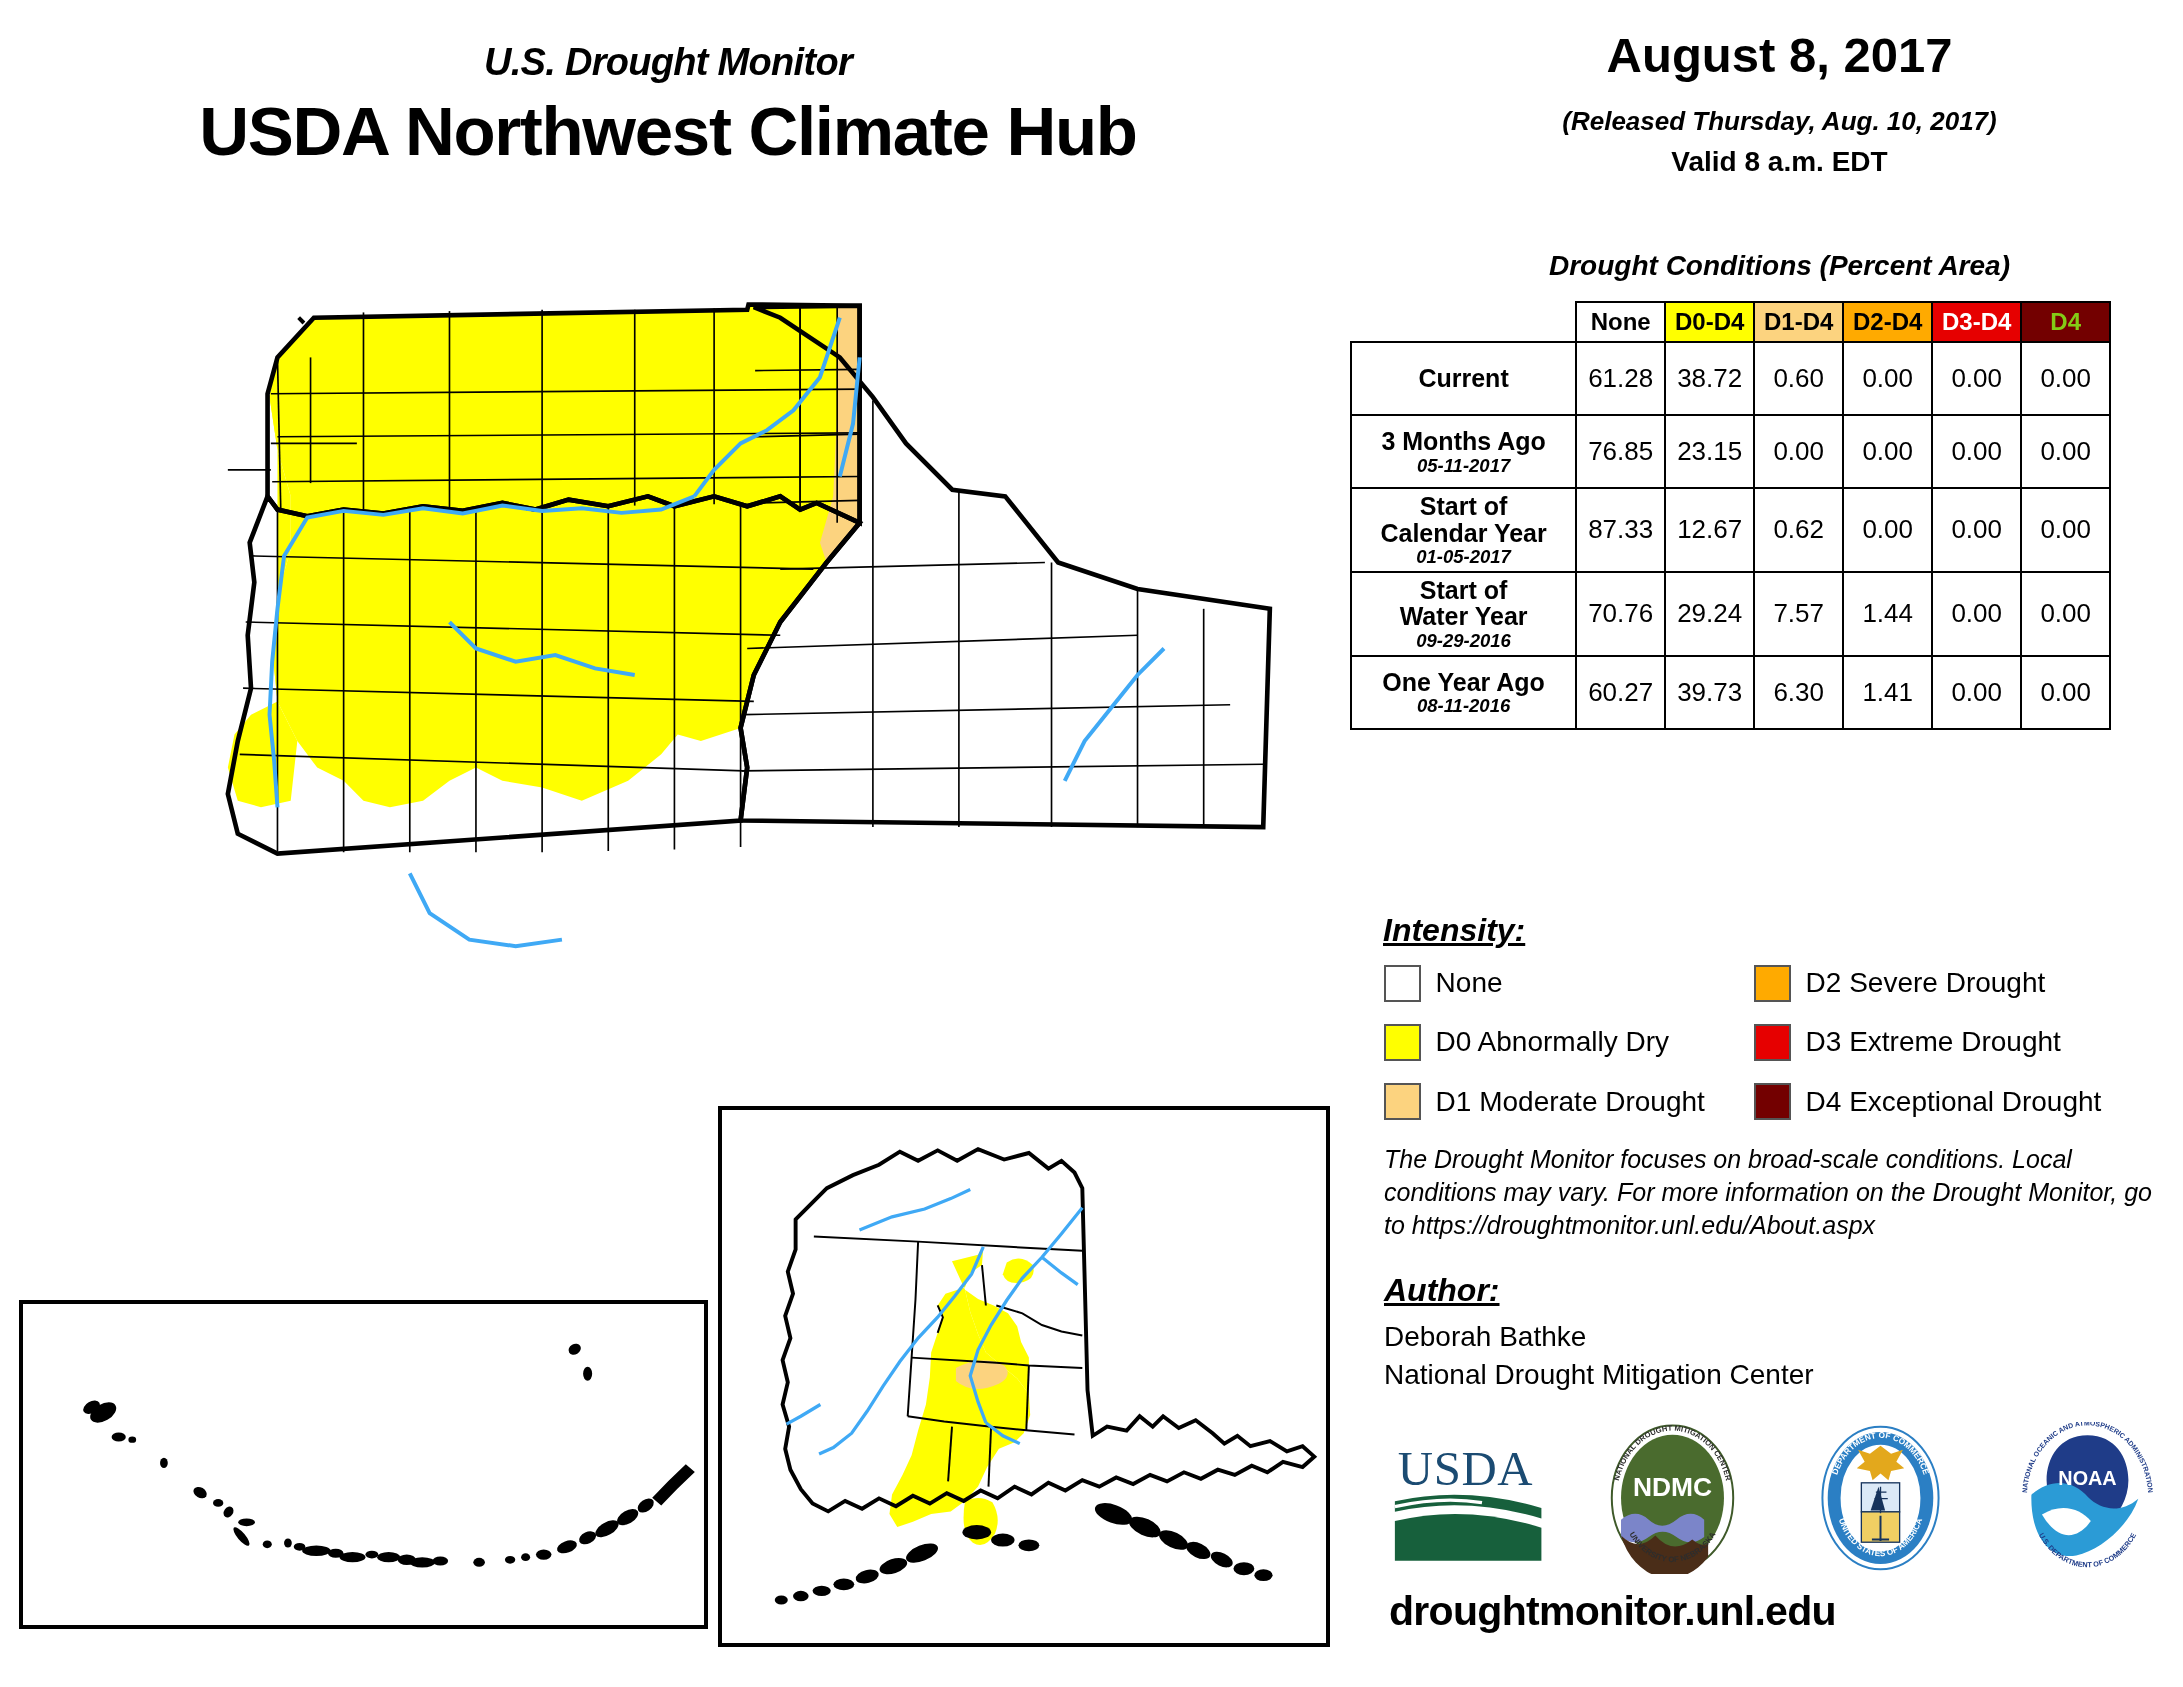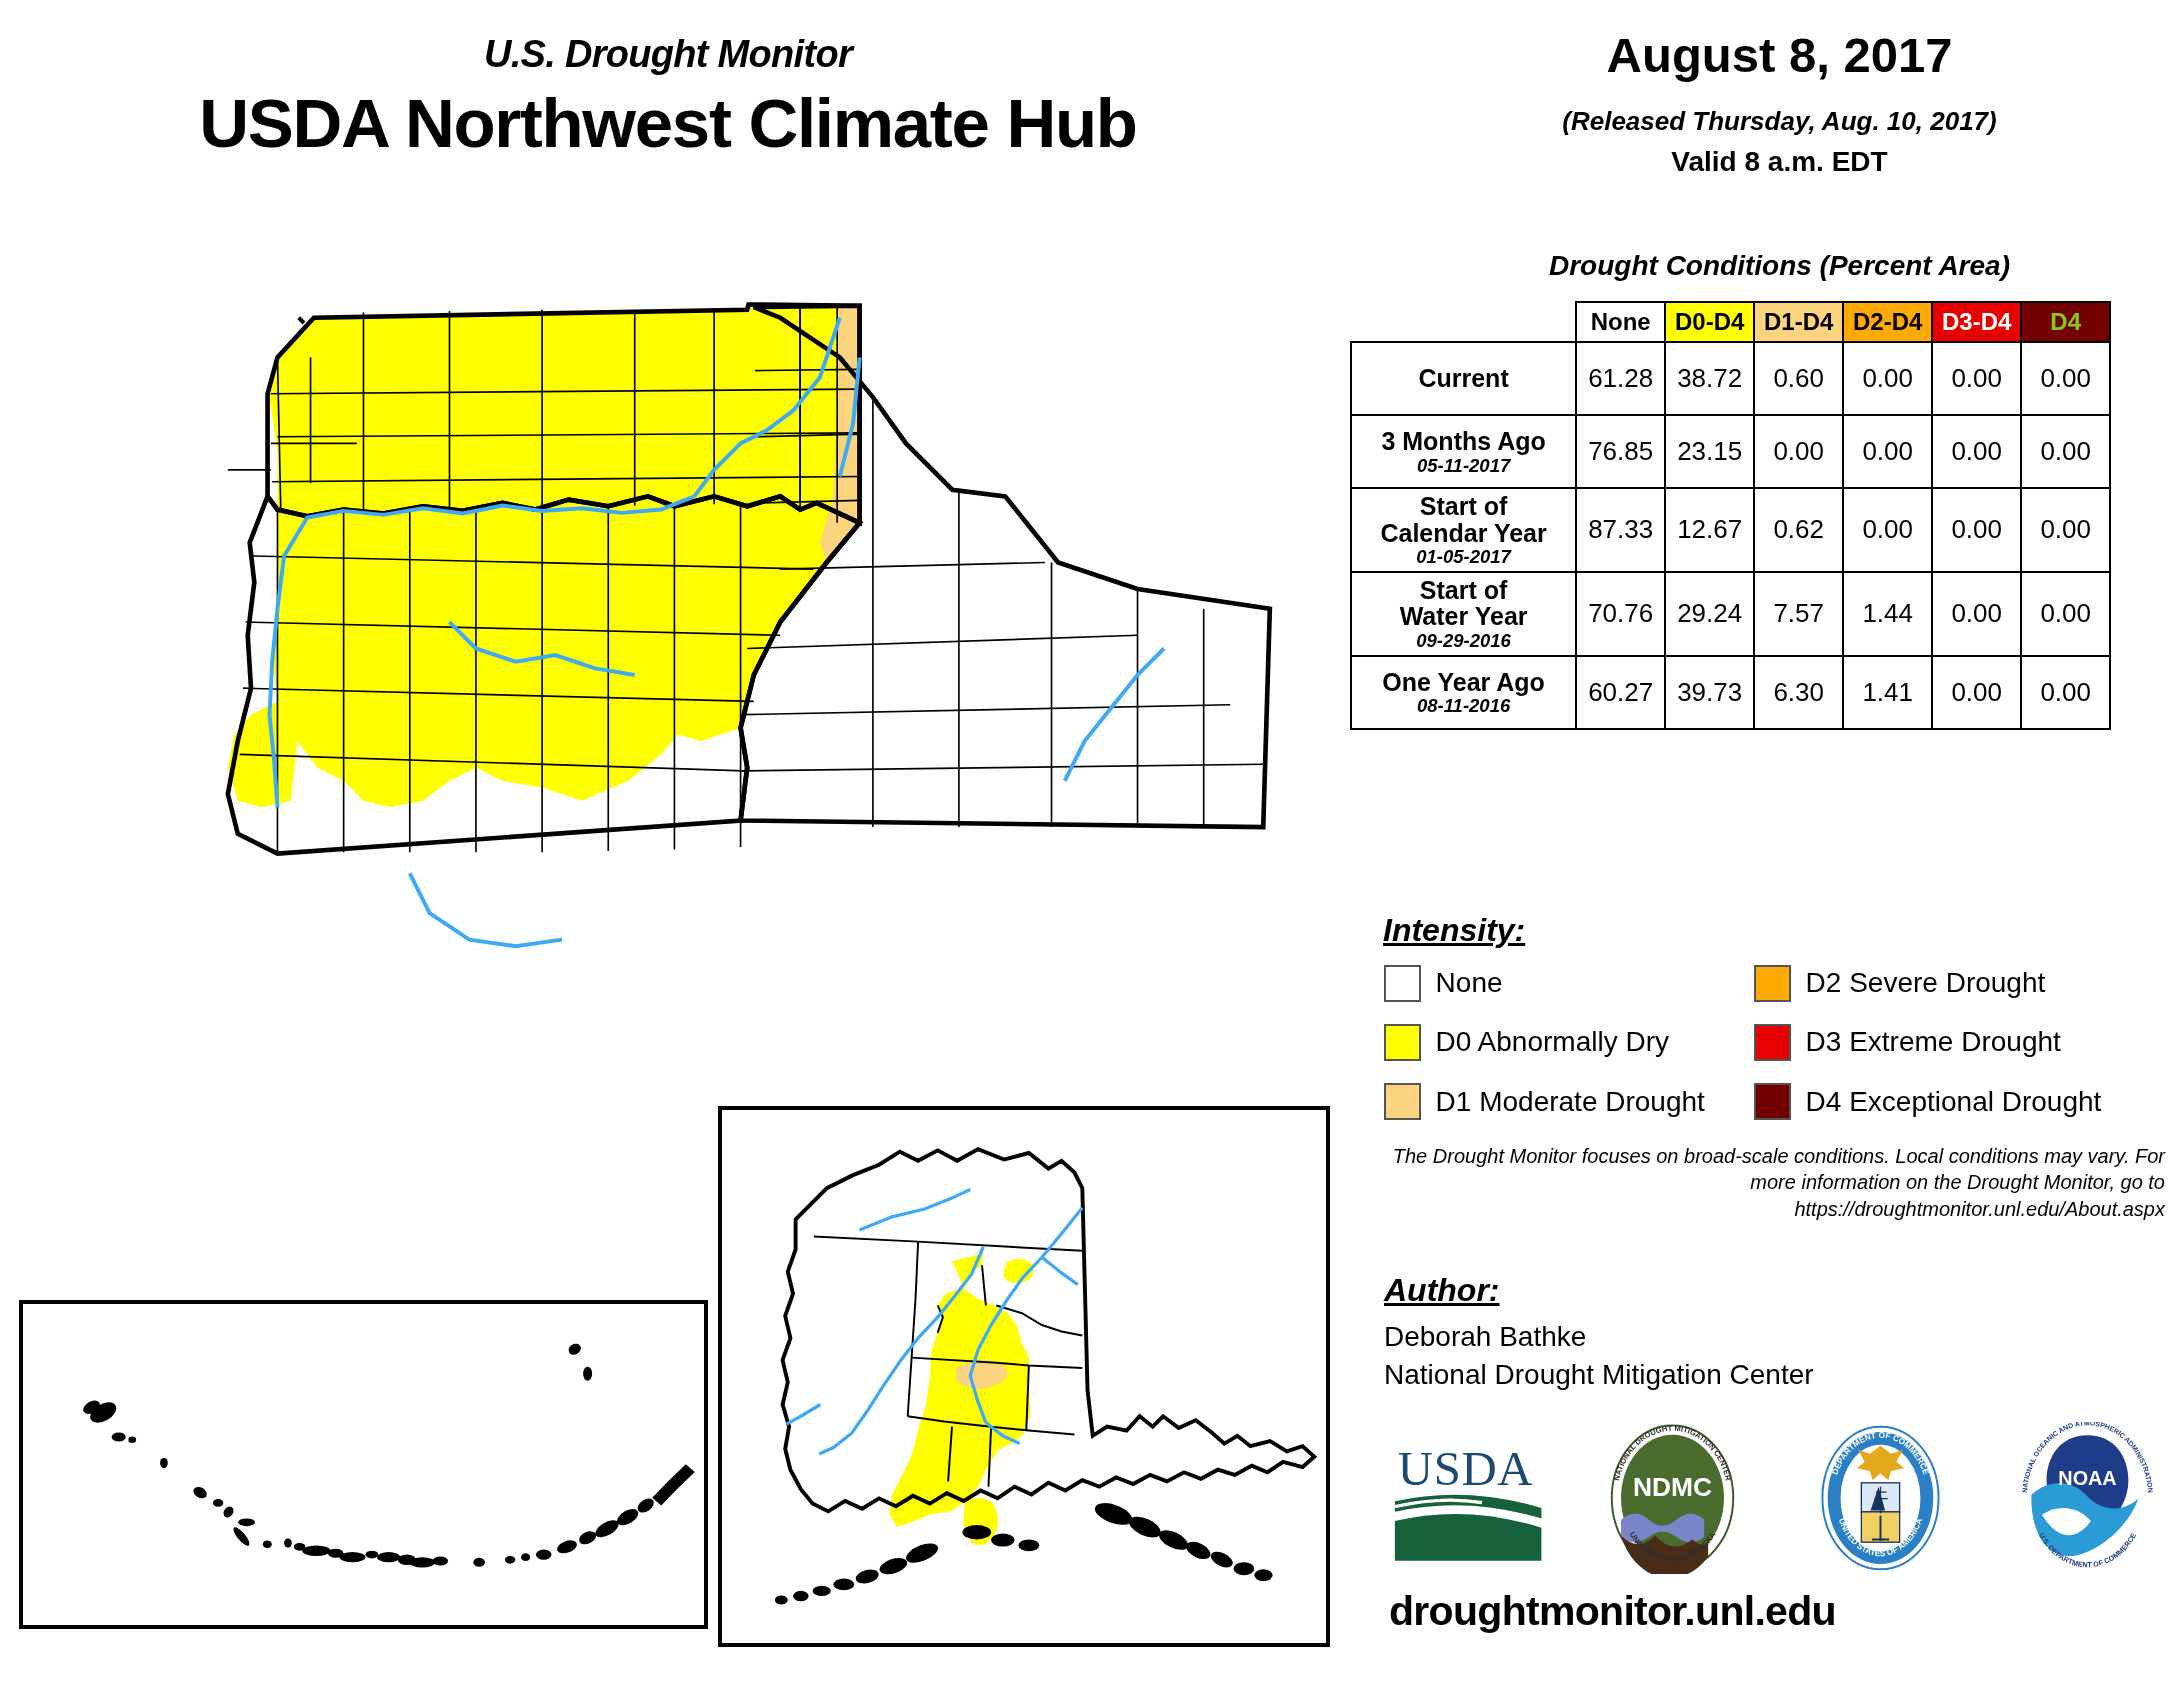--- a/index.html
+++ b/index.html
@@ -1,21 +1,21 @@
 <!DOCTYPE html>
 <html style="font-size:10.6px"><head>
 <meta charset="utf-8">
 <style>
   html,body{margin:0;padding:0;background:#fff;}
   body{width:2183px;height:1687px;position:relative;overflow:hidden;
        font-family:"Liberation Sans","DejaVu Sans",sans-serif;color:#000;}
 
   
   #hub-title-block{position:absolute;left:0;top:33px;width:1336px;text-align:center;}
-  #dm-subtitle{font-size:38px;font-style:italic;font-weight:bold;letter-spacing:-0.7px;margin:0;}
+  #dm-subtitle{font-size:38px;font-style:italic;font-weight:bold;letter-spacing:-0.7px;margin:8px;}
   #hub-title{font-size:69px;font-weight:bold;margin:8px 0 0 0;letter-spacing:-1.3px;}
 
   #date-block{position:absolute;left:1389px;top:26.5px;width:781px;text-align:center;}
   #date-main{font-size:49px;font-weight:bold;margin:0;}
   #date-released{font-size:26px;font-style:italic;font-weight:bold;margin:23px 0 0 0;}
   #date-valid{font-size:28px;font-weight:bold;margin:9.3px 0 0 0;}
 
   #table-caption{position:absolute;left:1389px;top:250px;width:781px;text-align:center;
                  font-size:28px;font-style:italic;font-weight:bold;}
 
@@ -47,21 +47,21 @@
   .sw-none{background:#ffffff;}
   .sw-d0{background:#FFFF00;}
   .sw-d1{background:#FCD37F;}
   .sw-d2{background:#FFAA00;}
   .sw-d3{background:#E60000;}
   .sw-d4{background:#730000;}
   .legend-label{font-size:28px;white-space:nowrap;}
 
   
   #disclaimer{position:absolute;left:1384px;top:1143px;width:781px;
-       font-size:20px;font-style:italic;line-height:1.32;text-align:right;}
+       font-size:25px;font-style:italic;line-height:1.32;}
   #author-heading{position:absolute;left:1384px;top:1272px;font-size:32px;
        font-style:italic;font-weight:bold;text-decoration:underline;}
   #author-lines{position:absolute;left:1384px;top:1318px;font-size:28px;line-height:1.34;}
 
   
   #logo-strip{position:absolute;left:1383px;top:1422px;width:787px;height:152px;
       display:flex;align-items:center;justify-content:space-between;}
   .logo-box{width:165px;height:152px;position:relative;}
   #site-url{position:absolute;left:1389px;top:1588px;width:781px;
       font-size:41px;font-weight:bold;letter-spacing:-0.7px;}

